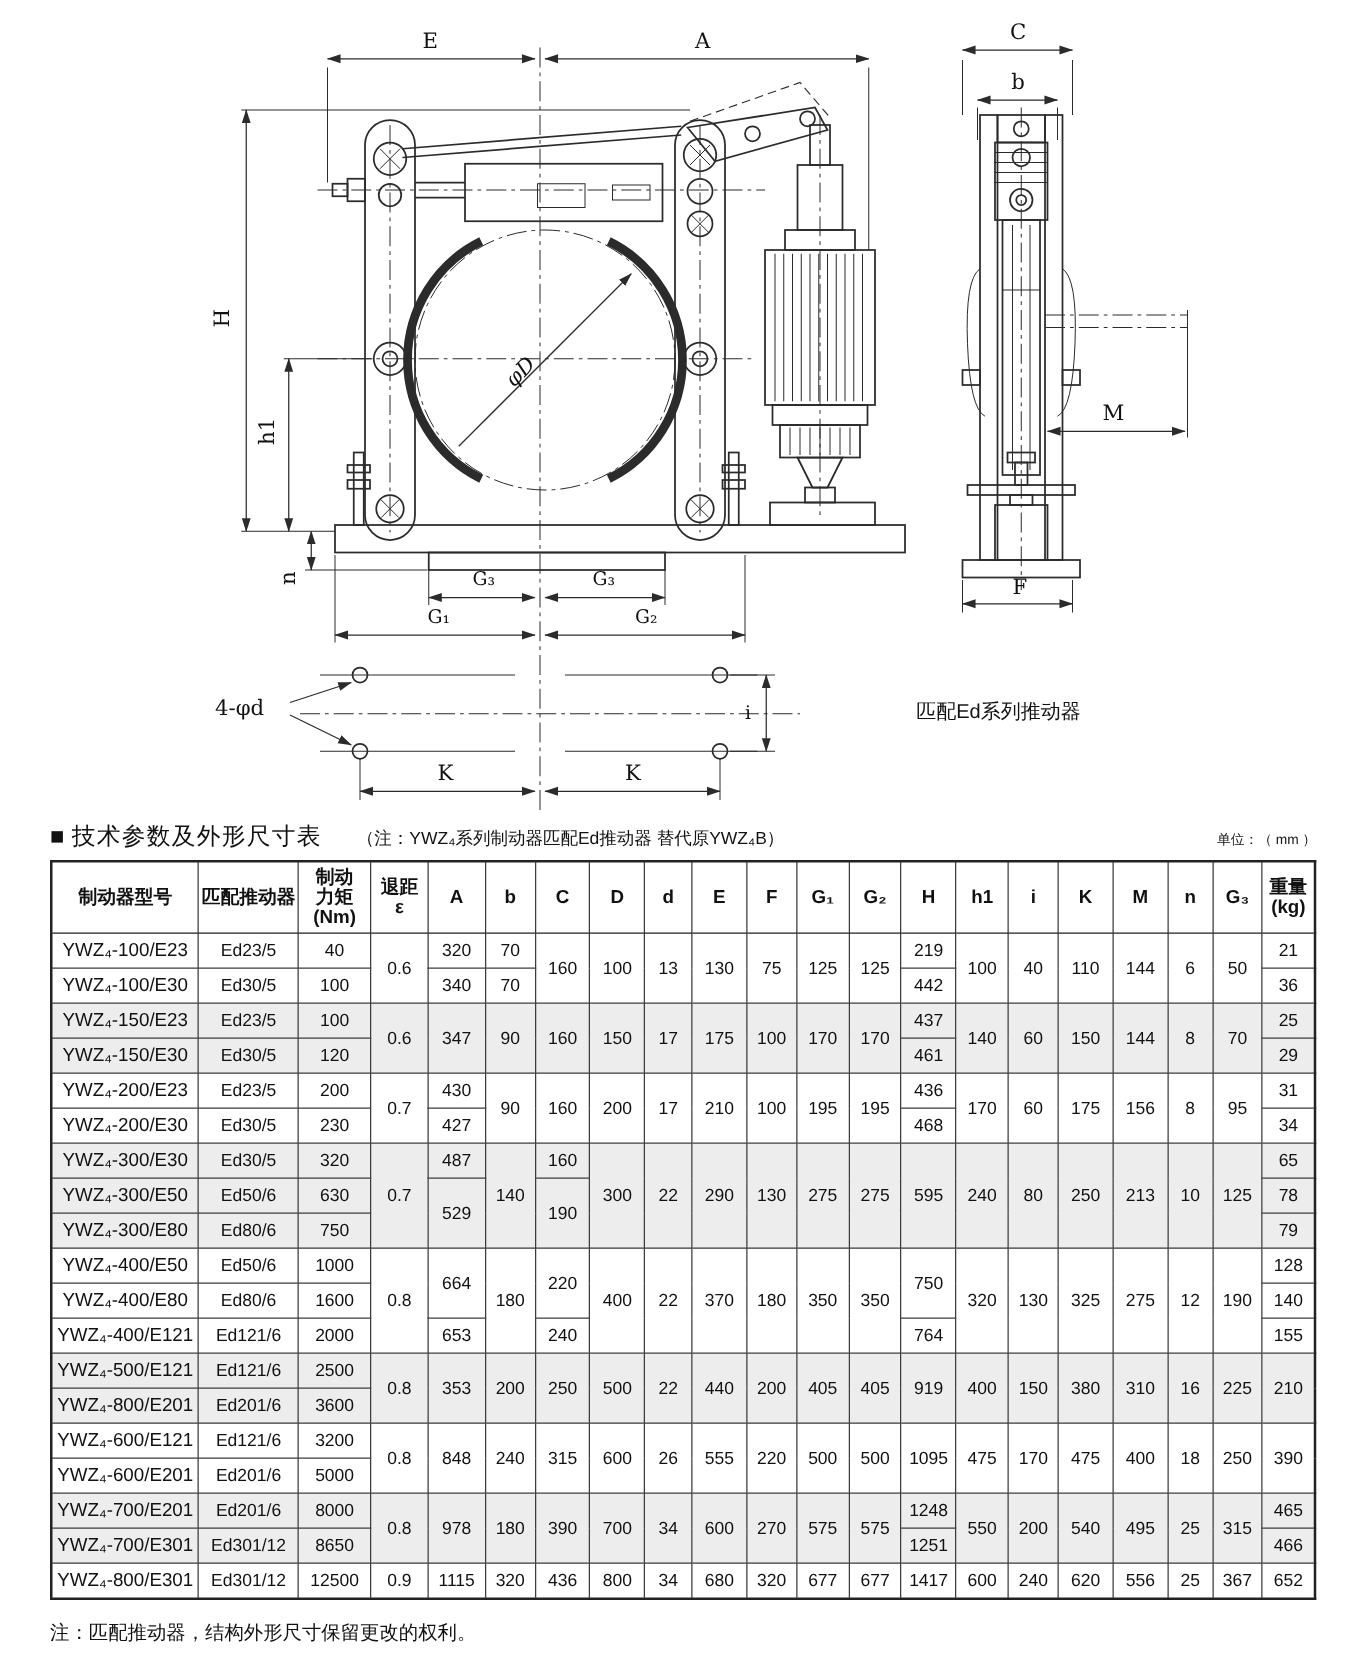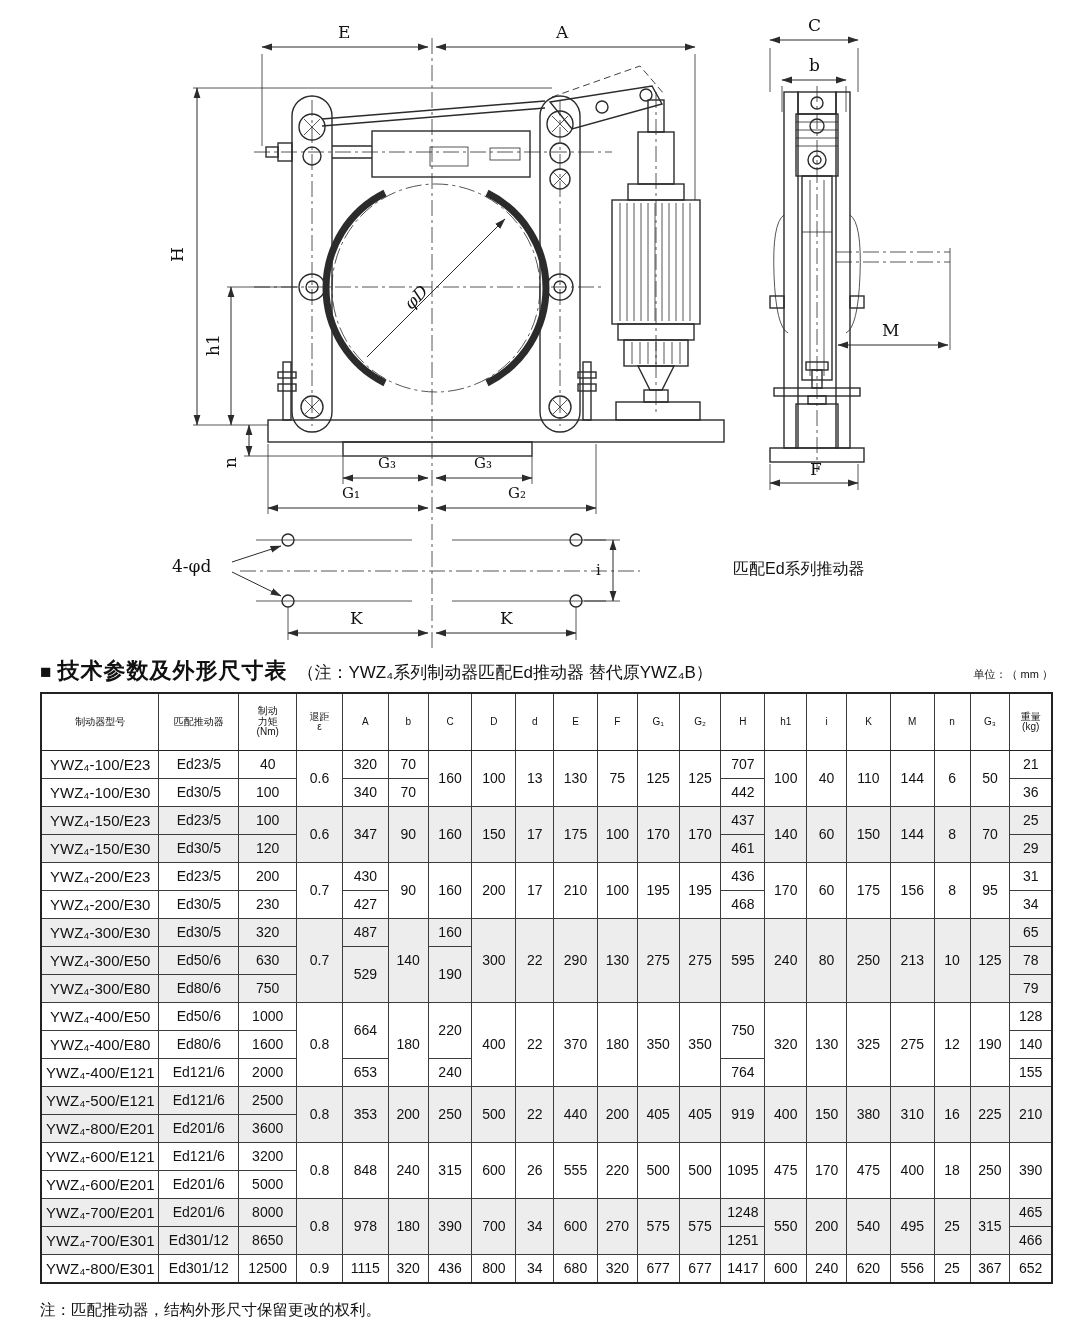--- a/index.html
+++ b/index.html
@@ -14,30 +14,30 @@
   svg .tn{stroke:#2b2b2b;stroke-width:0.8;fill:none;}
   svg .dim{stroke:#2b2b2b;stroke-width:1;fill:none;}
   svg .cl{stroke:#2b2b2b;stroke-width:0.8;fill:none;stroke-dasharray:16 4 3 4;}
   svg .dsh{stroke:#2b2b2b;stroke-width:0.9;fill:none;stroke-dasharray:7 4;}
   svg text.dl{font-family:"DejaVu Serif", serif;font-size:17px;fill:#111;}
   svg text.dls{font-family:"DejaVu Serif", serif;font-size:15px;fill:#111;}
   svg text.cap{font-family:"Liberation Sans", sans-serif;font-size:16px;fill:#111;}
   
   .section-title{display:flex;align-items:baseline;margin:4px 38px 6px 40px;}
   .section-title .marker{font-size:19px;line-height:1;}
-  .section-title h2{font-size:22px;margin:0 10px 0 6px;font-weight:bold;letter-spacing:1px;}
-  .section-title .note{font-size:17px;text-align:center;}
+  .section-title h2{font-size:19px;margin:0 28px 0 6px;font-weight:normal;letter-spacing:1px;}
+  .section-title .note{font-size:14px;text-align:center;}
   .section-title .unit{margin-left:auto;font-size:11px;}
   
   table.spec{border-collapse:collapse;table-layout:fixed;margin:0 38px 0 40px;border:2px solid #222;}
   table.spec th,table.spec td{
     border:1px solid #3c3c3c;text-align:center;vertical-align:middle;
     padding:0;font-size:14px;height:27px;line-height:1.05;
   }
-  table.spec th{font-size:10px;font-weight:normal;height:56px;white-space:pre-line;border-bottom:1.6px solid #222;}
+  table.spec th{font-size:15px;font-weight:bold;height:56px;white-space:pre-line;border-bottom:1.6px solid #222;}
   table.spec td:first-child{font-size:15px;}
   table.spec tr.shaded td{background:#ededed;}
   table.spec tr.group-start td{border-top:1.6px solid #222;}
   
   .footnote{margin:16px 40px 0 40px;font-size:15.5px;}
 </style>
 </head>
 <body>
 
 <div class="drawing-wrap">
@@ -354,21 +354,21 @@
         <td rowspan="2">0.6</td>
         <td>320</td>
         <td>70</td>
         <td rowspan="2">160</td>
         <td rowspan="2">100</td>
         <td rowspan="2">13</td>
         <td rowspan="2">130</td>
         <td rowspan="2">75</td>
         <td rowspan="2">125</td>
         <td rowspan="2">125</td>
-        <td>707</td>
+        <td>219</td>
         <td rowspan="2">100</td>
         <td rowspan="2">40</td>
         <td rowspan="2">110</td>
         <td rowspan="2">144</td>
         <td rowspan="2">6</td>
         <td rowspan="2">50</td>
         <td>21</td>
       </tr>
       <tr>
         <td>YWZ₄-100/E30</td>

